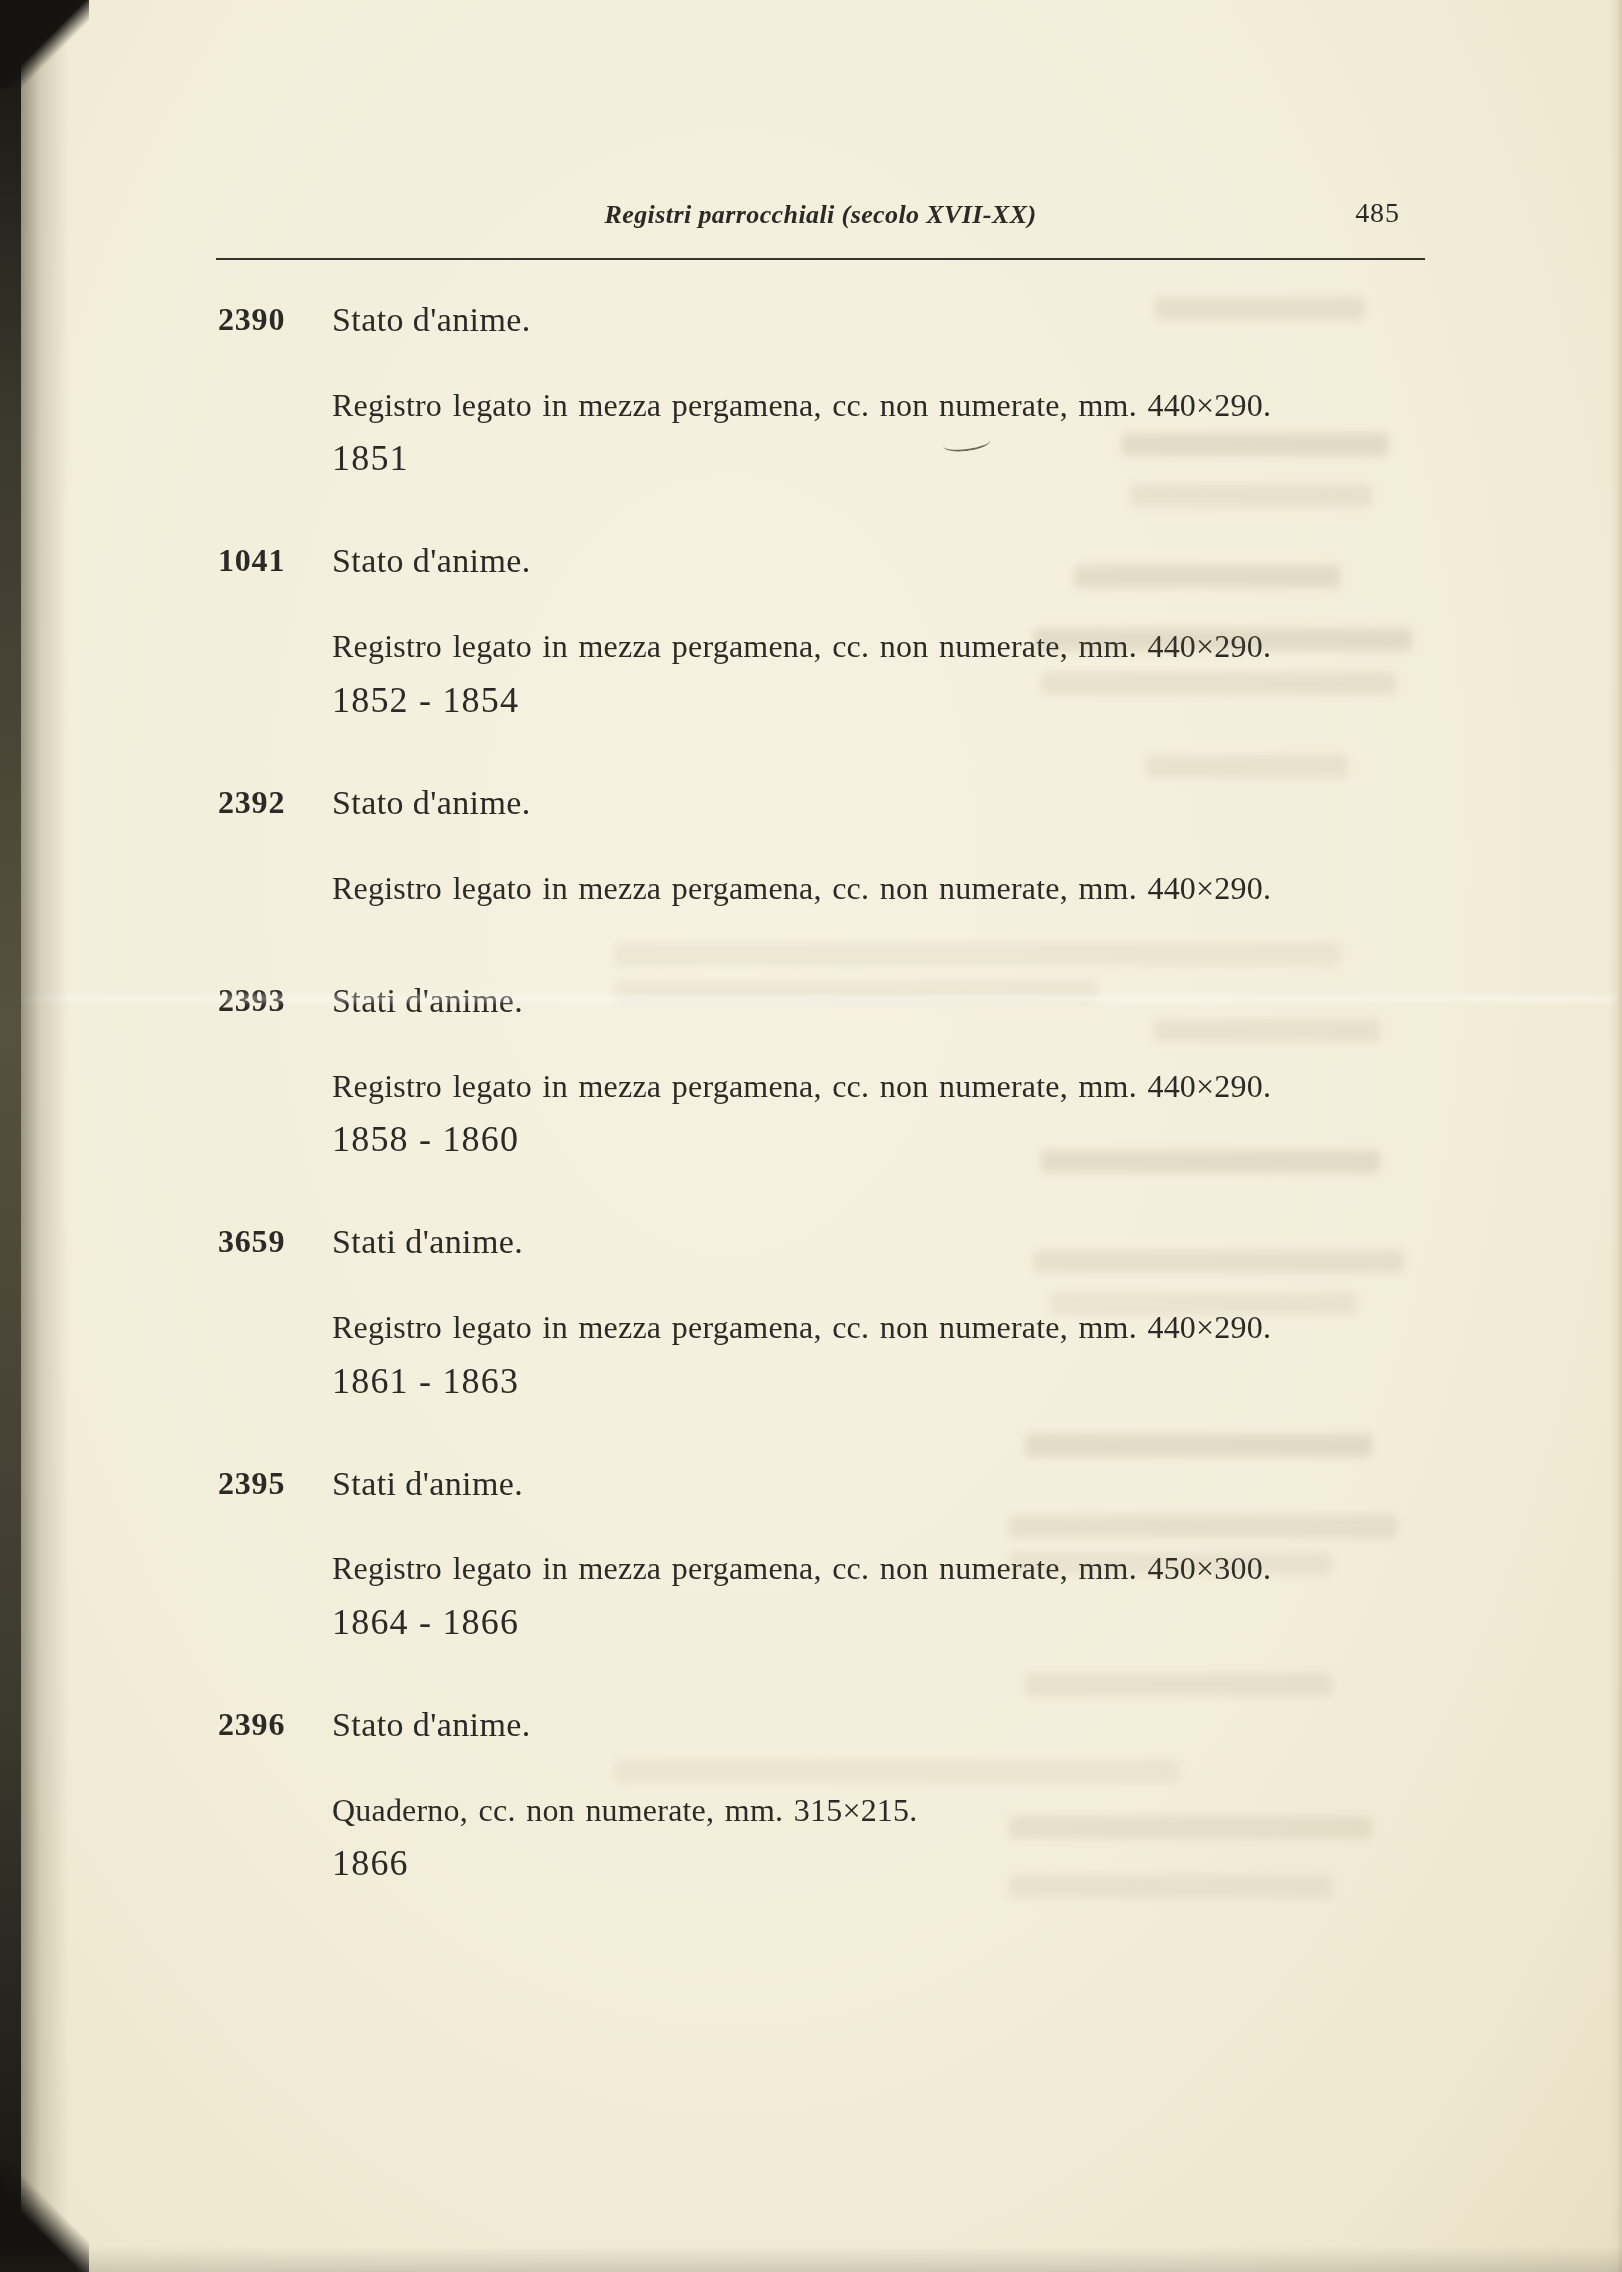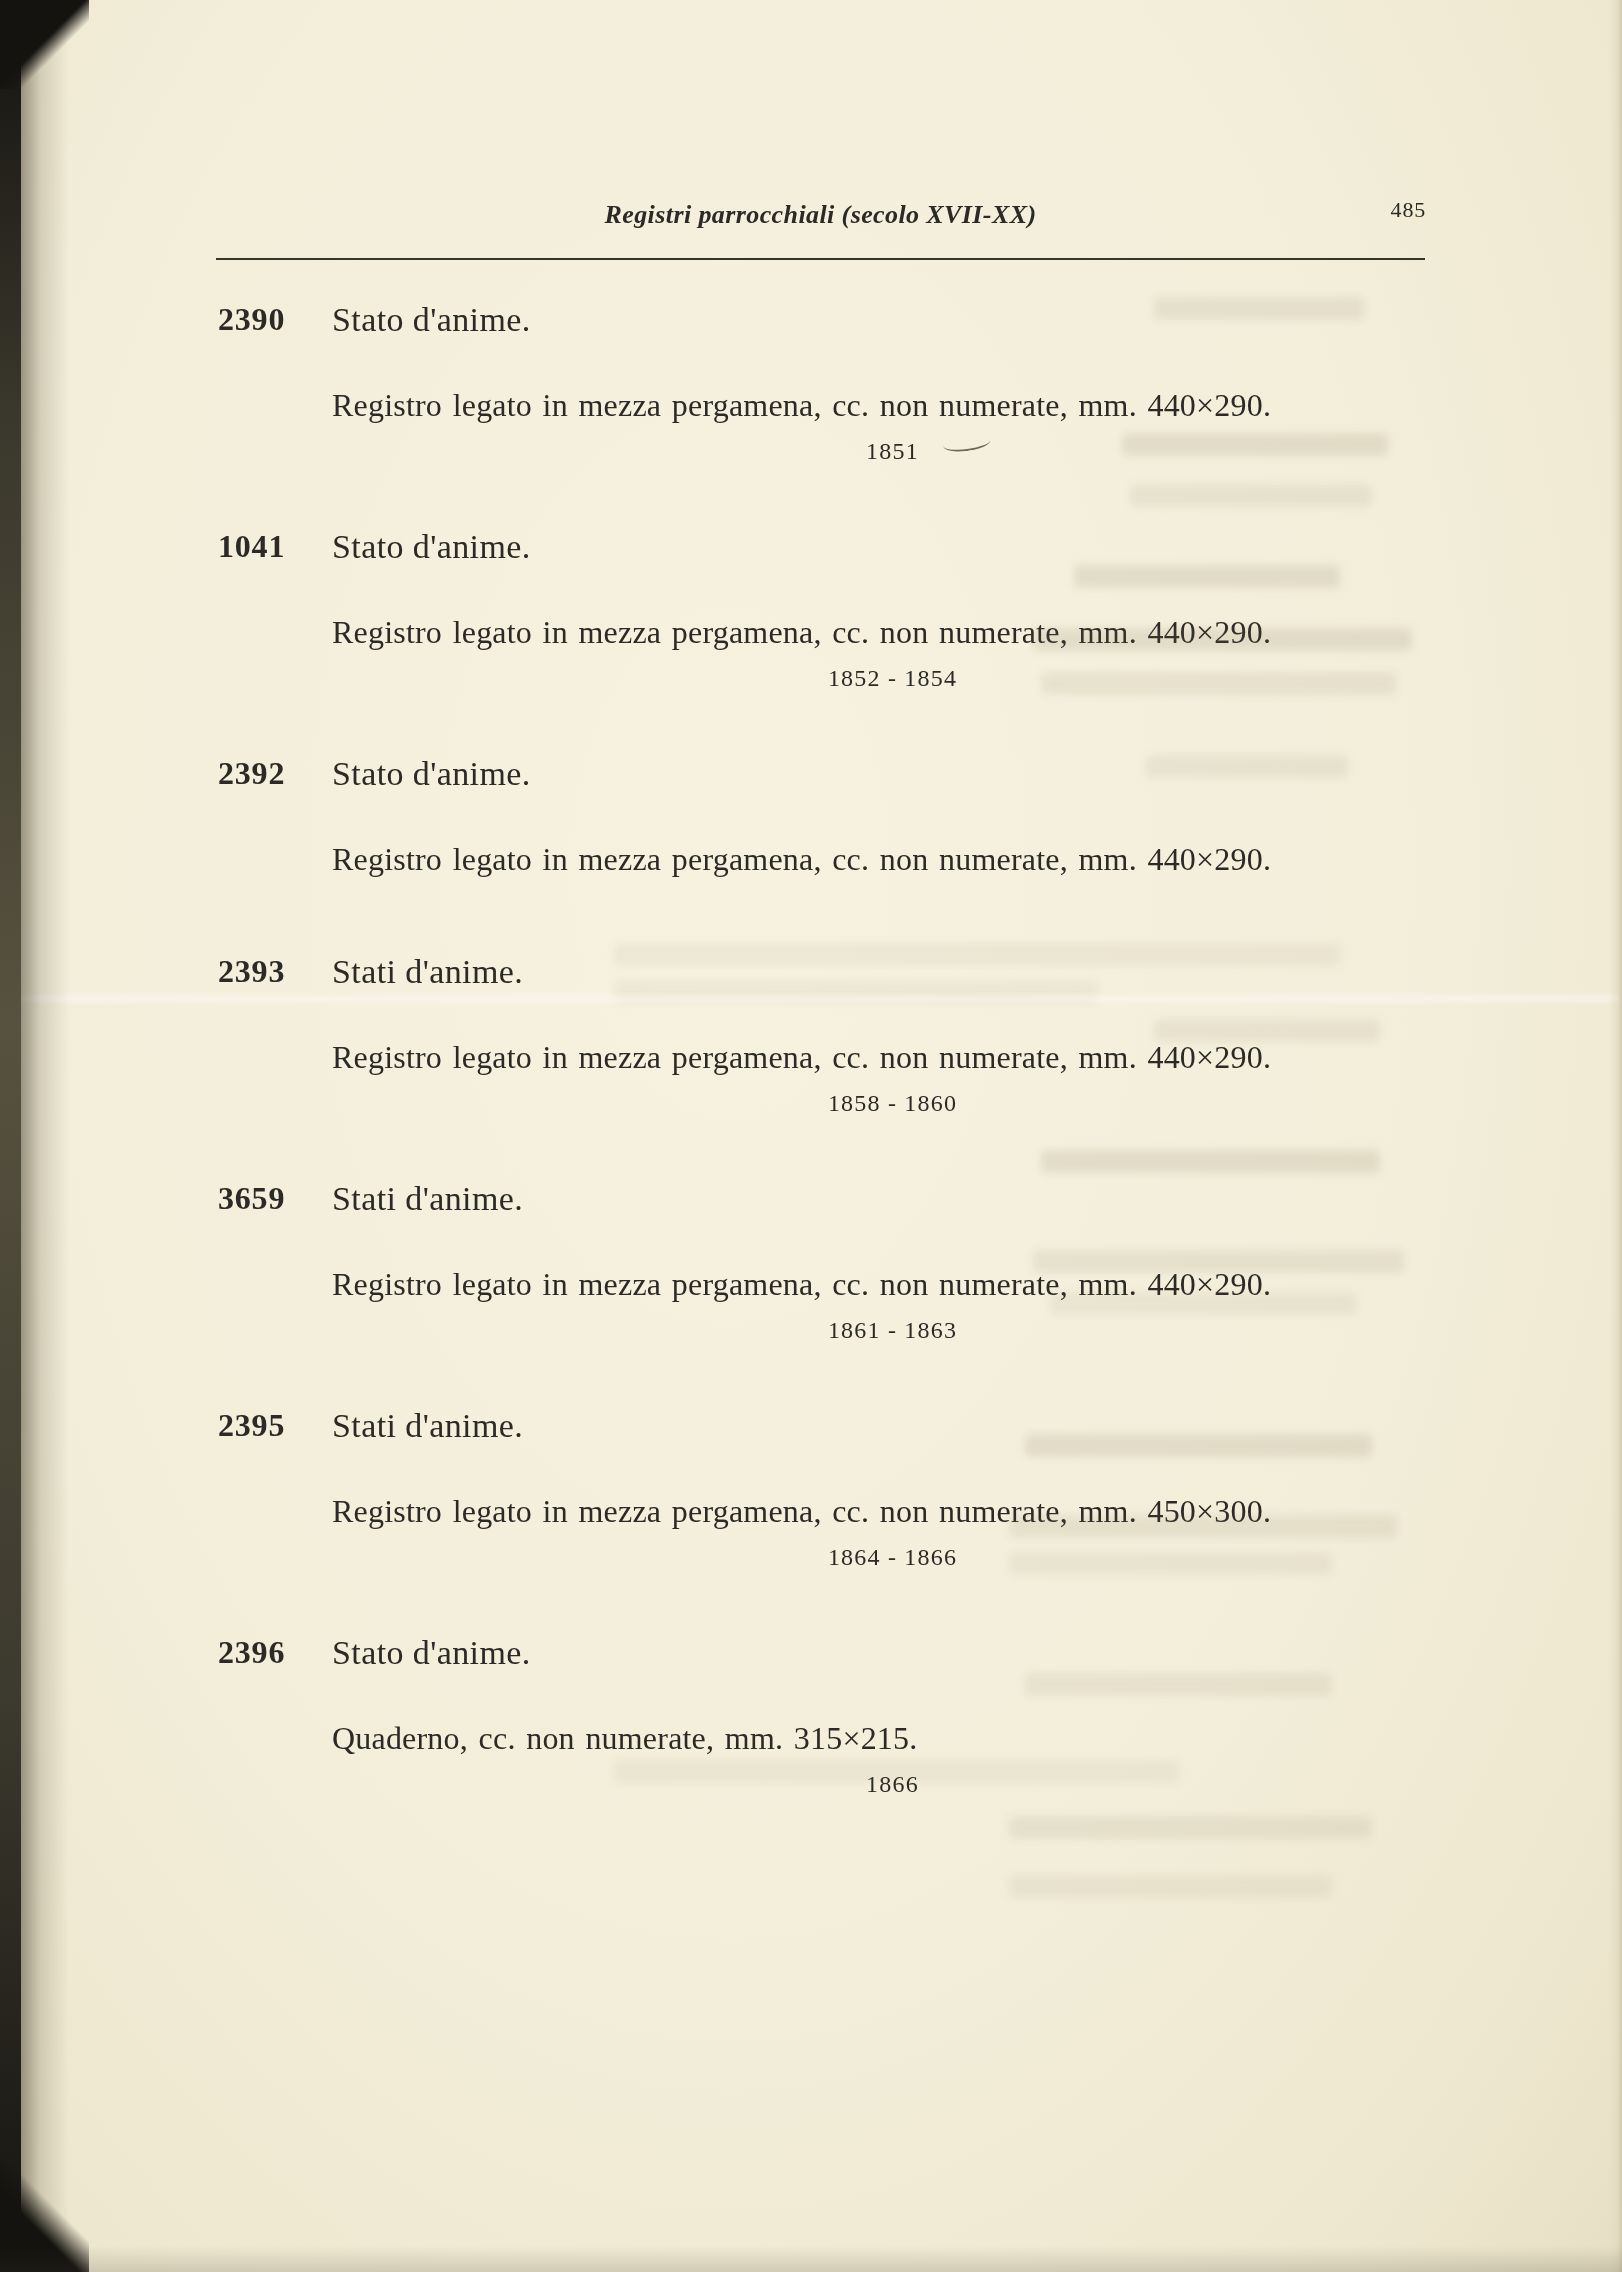--- a/index.html
+++ b/index.html
@@ -42,21 +42,21 @@
   }
   
   .header{
     position:absolute;left:216px;top:200px;width:1209px;
     text-align:center;
     font-style:italic;font-weight:bold;font-size:26px;
     letter-spacing:0.4px;
   }
   .pagenum{
     position:absolute;left:1329px;top:197px;width:97px;
-    text-align:right;font-size:22px;letter-spacing:0.8px;
+    text-align:center;font-size:28px;letter-spacing:0.8px;
   }
   .rule{
     position:absolute;left:216px;top:258px;width:1209px;height:2.4px;
     background:#35342d;
   }
   
   .entries{
     position:absolute;left:218px;top:300px;width:1235px;
   }
   .entry{display:flex;margin-bottom:61px;}
@@ -68,21 +68,21 @@
   .entry-body{flex:1;}
   .entry-title{
     font-size:34px;line-height:1.2;margin-bottom:45px;
     letter-spacing:0.4px;
   }
   .entry-desc{
     font-size:32px;line-height:1.2;margin-bottom:13px;
     word-spacing:2.4px;letter-spacing:0.2px;
   }
   .entry-dates{
-    font-size:24px;line-height:1.2;letter-spacing:1.2px;text-align:center;
+    font-size:36px;line-height:1.2;letter-spacing:1.2px;
   }
   
   .crease{
     position:absolute;left:0;top:995px;width:100%;height:7.3px;
     background:rgba(255,255,255,0.38);
     filter:blur(2.4px);
   }
   .pen-mark{
     position:absolute;left:943px;top:436px;width:47px;height:13px;
     border-bottom:2.4px solid rgba(62,57,45,0.75);

